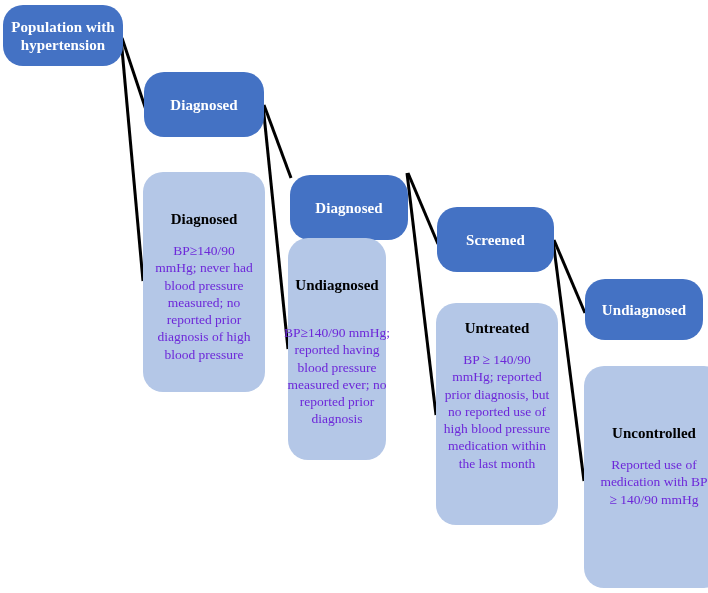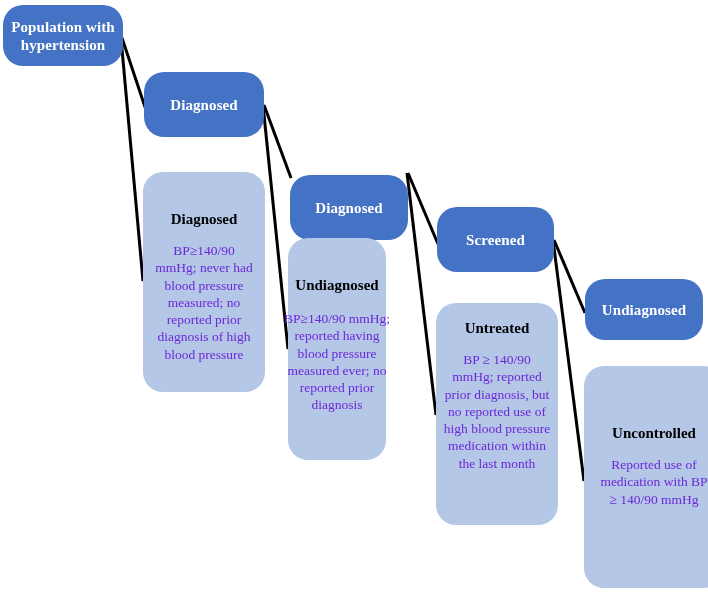--- a/index.html
+++ b/index.html
@@ -94,21 +94,21 @@
       </div>
       <div class="node stage" style="left: 585px; top: 279px; width: 118px; height: 61px; background: rgb(68, 114, 196); padding: 0px 8px;">
         <div class="node-title" style="font-size: 15px;">Undiagnosed</div>
       </div>
       <div class="node gap" style="left: 143px; top: 172px; width: 122px; height: 220px; background: rgb(180, 199, 231); padding-top: 38px;">
         <div class="node-title">Diagnosed</div>
         <div class="node-desc" style="margin-top: 14px; width: 104px;">BP≥140/90 mmHg; never had blood pressure measured; no reported prior diagnosis of high blood pressure</div>
       </div>
       <div class="node gap" style="left: 288px; top: 238px; width: 98px; height: 222px; background: rgb(180, 199, 231); padding-top: 38px;">
         <div class="node-title">Undiagnosed</div>
-        <div class="node-desc" style="margin-top: 16px; width: 110px;">BP≥140/90 mmHg; reported having blood pressure measured ever; no reported prior diagnosis</div>
+        <div class="node-desc" style="margin-top: 30px; width: 110px;">BP≥140/90 mmHg; reported having blood pressure measured ever; no reported prior diagnosis</div>
       </div>
       <div class="node gap" style="left: 436px; top: 303px; width: 122px; height: 222px; background: rgb(180, 199, 231); padding-top: 16px;">
         <div class="node-title">Untreated</div>
         <div class="node-desc" style="margin-top: 14px; width: 112px;">BP ≥ 140/90 mmHg; reported prior diagnosis, but no reported use of high blood pressure medication within the last month</div>
       </div>
       <div class="node gap" style="left: 584px; top: 366px; width: 140px; height: 222px; background: rgb(180, 199, 231); padding-top: 58px;">
         <div class="node-title">Uncontrolled</div>
         <div class="node-desc" style="margin-top: 14px; width: 108px;">Reported use of medication with BP ≥ 140/90 mmHg</div>
       </div>
     </div>

